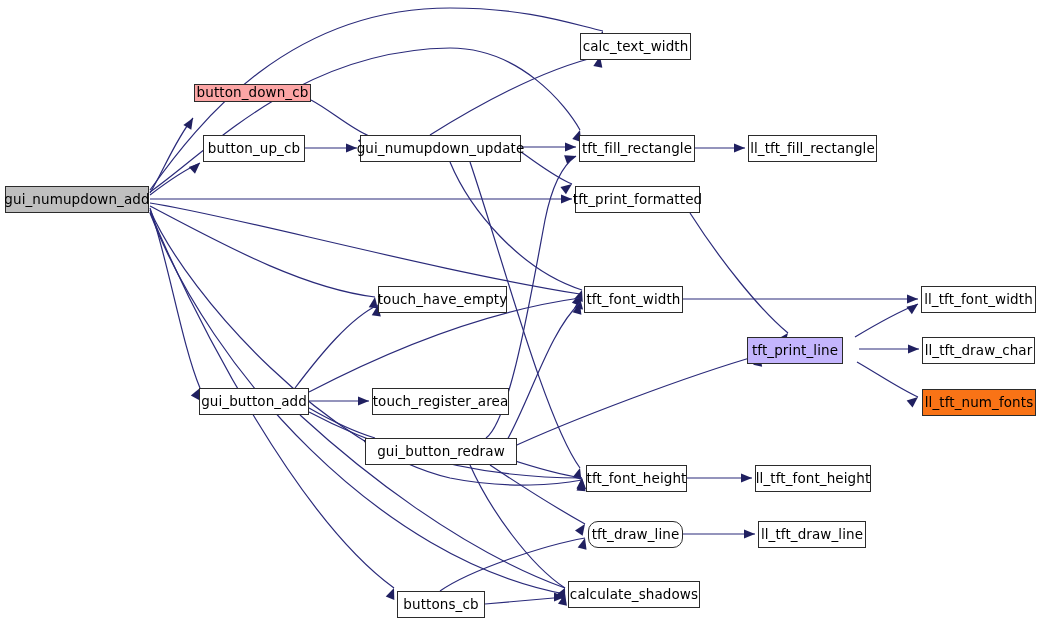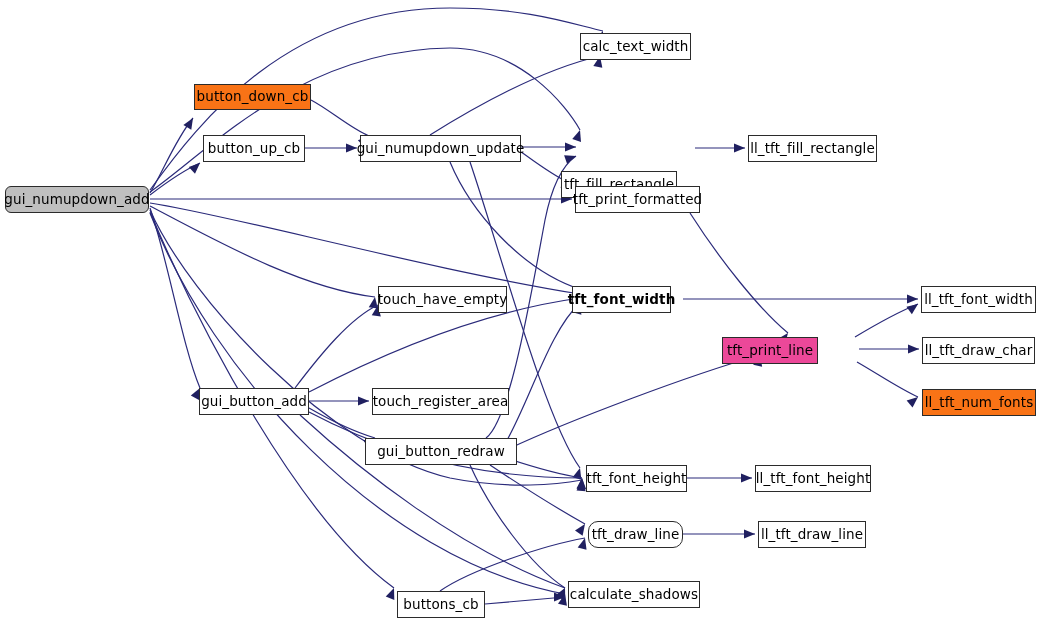--- a/index.html
+++ b/index.html
@@ -136,54 +136,54 @@
         <polygon points="752,478 741,482.6 741,473.4" class="edge-head" fill="#202060"></polygon>
         <path d="M 683,534 L 755,534" class="edge-path" stroke="#2a2a7a"></path>
         <polygon points="755,534 744,538.6 744,529.4" class="edge-head" fill="#202060"></polygon>
         <path d="M 485,604 L 565,597" class="edge-path" stroke="#2a2a7a"></path>
         <polygon points="565,597 554,601.6 554,592.4" class="edge-head" fill="#202060"></polygon>
         <path d="M 440,591 C 470,570 545,545 585,538" class="edge-path" stroke="#2a2a7a"></path>
         <polygon points="585,538 586.5436221139804,549.8227421002587 577.6677949585932,547.4020619669714" class="edge-head" fill="#202060"></polygon>
       </g>
   </svg>
   <div id="nodes-layer">
-      <div class="node-box root" style="left: 5px; top: 186px; width: 144px; height: 27px; background: rgb(191, 191, 191); border-color: rgb(43, 43, 43); border-radius: 6px;">
+      <div class="node-box root" style="left: 5px; top: 186px; width: 144px; height: 27px; background: rgb(191, 191, 191); border-color: rgb(43, 43, 43);">
         <span class="node-label">gui_numupdown_add</span>
       </div>
-      <div class="node-box" style="left: 194px; top: 84px; width: 117px; height: 26px; background: #f97316; border-color: rgb(43, 43, 43);">
+      <div class="node-box" style="left: 194px; top: 84px; width: 117px; height: 18px; background: #fca5a5; border-color: rgb(43, 43, 43);">
         <span class="node-label">button_down_cb</span>
       </div>
       <div class="node-box" style="left: 203px; top: 135px; width: 102px; height: 27px; background: rgb(255, 255, 255); border-color: rgb(43, 43, 43);">
         <span class="node-label">button_up_cb</span>
       </div>
       <div class="node-box" style="left: 360px; top: 135px; width: 161px; height: 27px; background: rgb(255, 255, 255); border-color: rgb(43, 43, 43);">
         <span class="node-label">gui_numupdown_update</span>
       </div>
       <div class="node-box" style="left: 580px; top: 33px; width: 111px; height: 27px; background: rgb(255, 255, 255); border-color: rgb(43, 43, 43);">
         <span class="node-label">calc_text_width</span>
       </div>
-      <div class="node-box" style="left: 561px; top: 135px; width: 116px; height: 27px; background: rgb(255, 255, 255); border-color: rgb(43, 43, 43); margin-top: 36px;">
+      <div class="node-box" style="left: 579px; top: 135px; width: 116px; height: 27px; background: rgb(255, 255, 255); border-color: rgb(43, 43, 43);">
         <span class="node-label">tft_fill_rectangle</span>
       </div>
       <div class="node-box" style="left: 748px; top: 135px; width: 129px; height: 27px; background: rgb(255, 255, 255); border-color: rgb(43, 43, 43);">
         <span class="node-label">ll_tft_fill_rectangle</span>
       </div>
       <div class="node-box" style="left: 575px; top: 186px; width: 125px; height: 27px; background: rgb(255, 255, 255); border-color: rgb(43, 43, 43);">
         <span class="node-label">tft_print_formatted</span>
       </div>
       <div class="node-box" style="left: 378px; top: 286px; width: 129px; height: 27px; background: rgb(255, 255, 255); border-color: rgb(43, 43, 43);">
         <span class="node-label">touch_have_empty</span>
       </div>
-      <div class="node-box" style="left: 572px; top: 286px; width: 99px; height: 27px; background: rgb(255, 255, 255); border-color: rgb(43, 43, 43); font-weight: bold;">
+      <div class="node-box" style="left: 584px; top: 286px; width: 99px; height: 27px; background: rgb(255, 255, 255); border-color: rgb(43, 43, 43);">
         <span class="node-label">tft_font_width</span>
       </div>
       <div class="node-box" style="left: 921px; top: 286px; width: 115px; height: 27px; background: rgb(255, 255, 255); border-color: rgb(43, 43, 43);">
         <span class="node-label">ll_tft_font_width</span>
       </div>
-      <div class="node-box" style="left: 722px; top: 337px; width: 96px; height: 27px; background: #ec4899; border-color: rgb(43, 43, 43);">
+      <div class="node-box" style="left: 747px; top: 337px; width: 96px; height: 27px; background: #c4b5fd; border-color: rgb(43, 43, 43);">
         <span class="node-label">tft_print_line</span>
       </div>
       <div class="node-box" style="left: 922px; top: 337px; width: 113px; height: 27px; background: rgb(255, 255, 255); border-color: rgb(43, 43, 43);">
         <span class="node-label">ll_tft_draw_char</span>
       </div>
       <div class="node-box" style="left: 922px; top: 389px; width: 114px; height: 27px; background: #f97316; border-color: rgb(43, 43, 43);">
         <span class="node-label">ll_tft_num_fonts</span>
       </div>
       <div class="node-box" style="left: 199px; top: 388px; width: 110px; height: 27px; background: rgb(255, 255, 255); border-color: rgb(43, 43, 43);">
         <span class="node-label">gui_button_add</span>

